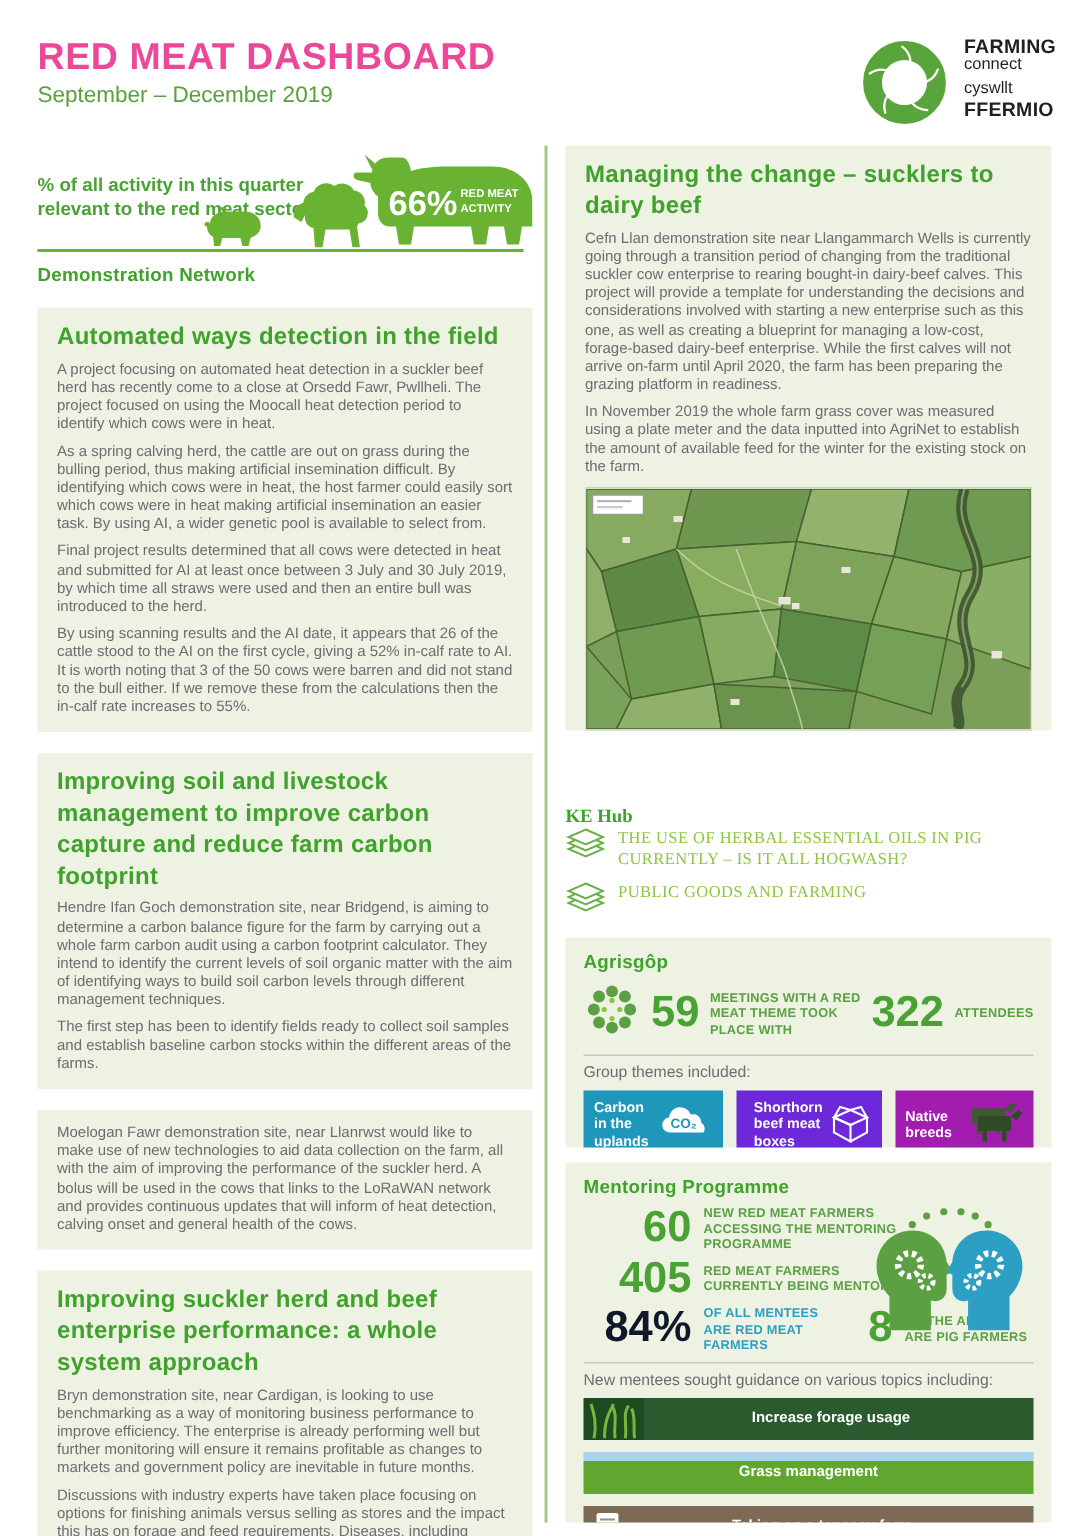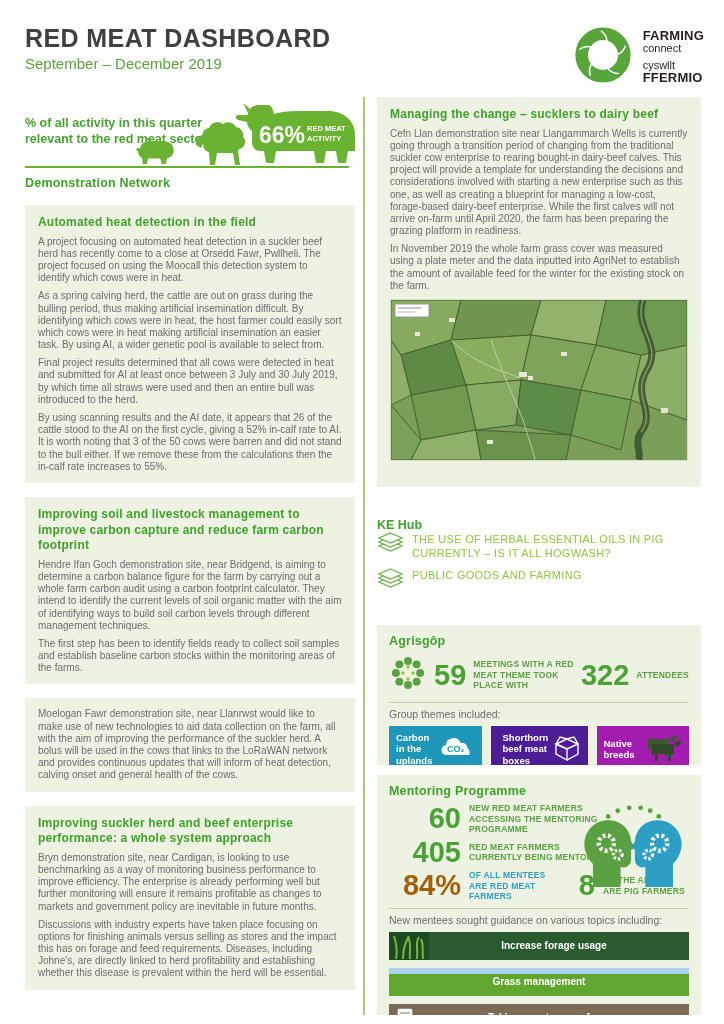--- a/index.html
+++ b/index.html
@@ -1,75 +1,75 @@
 <!DOCTYPE html>
 <html><head>
 <meta charset="utf-8">
 <style>
   html,body{margin:0;padding:0;background:#fff;font-family:"Liberation Sans",sans-serif;}
   .page{position:relative;width:724px;height:1024px;background:#fff;overflow:hidden;}
 
   
   .header{position:absolute;left:25px;top:24px;right:20px;height:68px;}
-  .page-title{margin:0;color:#404040;font-size:25px;font-weight:bold;letter-spacing:.4px;}
+  .page-title{margin:0;color:#ec4899;font-size:25px;font-weight:bold;letter-spacing:.4px;}
   .page-subtitle{color:#59a13c;font-size:15px;margin-top:2px;}
-  .logo{position:absolute;right:0;top:0;display:flex;align-items:center;gap:9px;}
+  .logo{position:absolute;right:0;top:0;display:flex;gap:9px;}
   .logo-text{line-height:1.05;}
   .logo-text .b{font-weight:bold;color:#231f20;font-size:13px;letter-spacing:.2px;}
   .logo-text .r{color:#231f20;font-size:11px;}
   .logo-text .gap{height:5px;}
 
   
   .divider{position:absolute;left:363px;top:97px;height:918px;width:2px;background:#a6c87e;}
   .col-left{position:absolute;left:25px;top:95px;width:330px;}
   .col-right{position:absolute;left:377px;top:97px;width:324px;}
 
   
   .intro{position:relative;height:110px;}
   .intro-caption{position:absolute;left:0;top:20px;width:225px;color:#4aa234;font-weight:bold;font-size:12.5px;line-height:1.3;}
   .animals{position:absolute;left:85px;top:6px;}
   .intro-line{position:absolute;left:0;top:71px;width:324px;height:2px;background:#69b232;}
   .section-heading{position:absolute;left:0;top:81px;color:#3fa22b;font-size:12.5px;font-weight:bold;letter-spacing:.2px;}
 
   
   .article{background:#eef2e3;padding:10px 13px;margin-bottom:14px;}
-  .article h3{color:#3fa22b;font-size:12px;margin:0 0 5px;line-height:1.3;letter-spacing:.2px;}
+  .article h3{color:#3fa22b;font-size:16px;margin:0 0 5px;line-height:1.3;letter-spacing:.2px;}
   .article p{color:#6b6d70;font-size:10px;line-height:1.22;margin:0 0 6px;}
   .article p:last-child{margin-bottom:0;}
 
   
   .managing{position:absolute;top:0;left:0;right:0;height:390px;box-sizing:border-box;overflow:hidden;}
   .map-wrap{margin-top:7px;border:1px solid #d7ddc9;background:#7b9e58;line-height:0;}
-  .ke-hub{position:absolute;top:421px;left:0;right:0;}
+  .ke-hub{position:absolute;top:440px;left:0;right:0;font-family:Liberation Serif, serif;}
   .ke-heading{color:#3fa22b;font-size:12.5px;font-weight:bold;}
   .ke-intro{color:#6b6d70;font-size:10.5px;margin:5px 0 8px;}
   .ke-link{display:flex;gap:8px;align-items:flex-start;margin-bottom:7px;cursor:pointer;}
   .ke-link-label{color:#8dc63f;font-size:11px;line-height:1.3;letter-spacing:.3px;}
 
   .agrisgop{position:absolute;top:528px;left:0;right:0;height:140px;background:#eef2e3;box-sizing:border-box;padding:9px 12px;overflow:hidden;}
   .block-heading{color:#3fa22b;font-size:12.5px;font-weight:bold;letter-spacing:.2px;}
   .agri-stats{display:flex;align-items:center;gap:7px;margin:6px 0 4px;}
   .agri-num{font-size:29px;font-weight:bold;color:#4aa234;line-height:1;}
   .agri-label{font-size:8.5px;font-weight:bold;color:#5ba043;line-height:1.25;letter-spacing:.2px;}
   .agri-label.w1{width:122px;}
   .agri-label.w2{width:60px;}
   .thin-rule{border:none;border-top:1px solid #c2cfa8;margin:6px 0 5px;}
   .muted-heading{color:#6b6d70;font-size:10.5px;margin:4px 0 6px;}
   .themes{display:flex;gap:9px;}
   .theme{width:97px;height:46px;color:#fff;font-size:9.5px;font-weight:bold;display:flex;align-items:center;gap:4px;padding:5px 7px;box-sizing:border-box;line-height:1.2;}
   .theme-label{flex:1;}
   .t-teal{background:#1f97ba;}
-  .t-olive{background:#4c1d95;padding-left:12px;}
+  .t-olive{background:#6d28d9;padding-left:12px;}
   .t-green{background:#a21caf;}
 
   .mentoring{position:absolute;top:678px;left:0;right:0;height:240px;background:#eef2e3;box-sizing:border-box;padding:9px 12px;overflow:hidden;}
   .m-stats{margin-top:5px;}
   .m-row{display:flex;align-items:center;gap:8px;margin-bottom:3px;}
   .m-num{font-size:29px;font-weight:bold;color:#4aa234;width:72px;text-align:right;line-height:1;}
-  .m-num.blue{color:#a16207;}
+  .m-num.blue{color:#0f172a;}
   .m-label{font-size:8.5px;font-weight:bold;color:#5ba043;line-height:1.25;letter-spacing:.2px;width:146px;}
   .m-label.blue{color:#2d9fc4;width:92px;}
   .m-num.small{width:26px;}
   .m-label.w3{width:86px;}
   .heads-icon{position:absolute;right:14px;top:30px;}
   .topics{display:grid;grid-template-columns:1fr;gap:8px 10px;margin-top:2px;}
   .topic{height:28px;display:flex;align-items:center;justify-content:center;color:#fff;font-size:10px;font-weight:bold;position:relative;overflow:hidden;gap:5px;}
   .tp-darkgreen{background:linear-gradient(90deg,#1e4a22 0 40px,#2a5a2d 40px);}
   .tp-grass{background:linear-gradient(180deg,#a9d3ea 0 6px,#61a72f 6px);}
   .tp-brown{background:#7c6a54;}
@@ -138,31 +138,31 @@
           <text x="149" y="42" font-size="23" font-weight="bold" fill="#ffffff">66%</text>
           <text x="197" y="30" font-size="7.5" font-weight="bold" fill="#ffffff">RED MEAT</text>
           <text x="197" y="40" font-size="7.5" font-weight="bold" fill="#ffffff">ACTIVITY</text>
         </svg>
       </div>
       <div class="intro-line"></div>
       <div class="section-heading">Demonstration Network</div>
     </div>
 
     <div class="article">
-      <h3>Automated heat detection in the field</h3>
-      <p>A project focusing on automated heat detection in a suckler beef herd has recently come to a close at Orsedd Fawr, Pwllheli. The project focused on using the Moocall this detection system to identify which cows were in heat.</p>
+      <h3>Automated ways detection in the field</h3>
+      <p>A project focusing on automated heat detection in a suckler beef herd has recently come to a close at Orsedd Fawr, Pwllheli. The project focused on using the Moocall heat detection period to identify which cows were in heat.</p>
       <p>As a spring calving herd, the cattle are out on grass during the bulling period, thus making artificial insemination difficult. By identifying which cows were in heat, the host farmer could easily sort which cows were in heat making artificial insemination an easier task. By using AI, a wider genetic pool is available to select from.</p>
       <p>Final project results determined that all cows were detected in heat and submitted for AI at least once between 3 July and 30 July 2019, by which time all straws were used and then an entire bull was introduced to the herd.</p>
       <p>By using scanning results and the AI date, it appears that 26 of the cattle stood to the AI on the first cycle, giving a 52% in-calf rate to AI. It is worth noting that 3 of the 50 cows were barren and did not stand to the bull either. If we remove these from the calculations then the in-calf rate increases to 55%.</p>
     </div>
 
     <div class="article">
       <h3>Improving soil and livestock management to improve carbon capture and reduce farm carbon footprint</h3>
       <p>Hendre Ifan Goch demonstration site, near Bridgend, is aiming to determine a carbon balance figure for the farm by carrying out a whole farm carbon audit using a carbon footprint calculator. They intend to identify the current levels of soil organic matter with the aim of identifying ways to build soil carbon levels through different management techniques.</p>
-      <p>The first step has been to identify fields ready to collect soil samples and establish baseline carbon stocks within the monitoring areas of the farms.</p>
+      <p>The first step has been to identify fields ready to collect soil samples and establish baseline carbon stocks within the different areas of the farms.</p>
     </div>
 
     <div class="article">
       <p>Moelogan Fawr demonstration site, near Llanrwst would like to make use of new technologies to aid data collection on the farm, all with the aim of improving the performance of the suckler herd. A bolus will be used in the cows that links to the LoRaWAN network and provides continuous updates that will inform of heat detection, calving onset and general health of the cows.</p>
     </div>
 
     <div class="article">
       <h3>Improving suckler herd and beef enterprise performance: a whole system approach</h3>
       <p>Bryn demonstration site, near Cardigan, is looking to use benchmarking as a way of monitoring business performance to improve efficiency. The enterprise is already performing well but further monitoring will ensure it remains profitable as changes to markets and government policy are inevitable in future months.</p>
       <p>Discussions with industry experts have taken place focusing on options for finishing animals versus selling as stores and the impact this has on forage and feed requirements. Diseases, including Johne's, are directly linked to herd profitability and establishing whether this disease is prevalent within the herd will be essential.</p>

